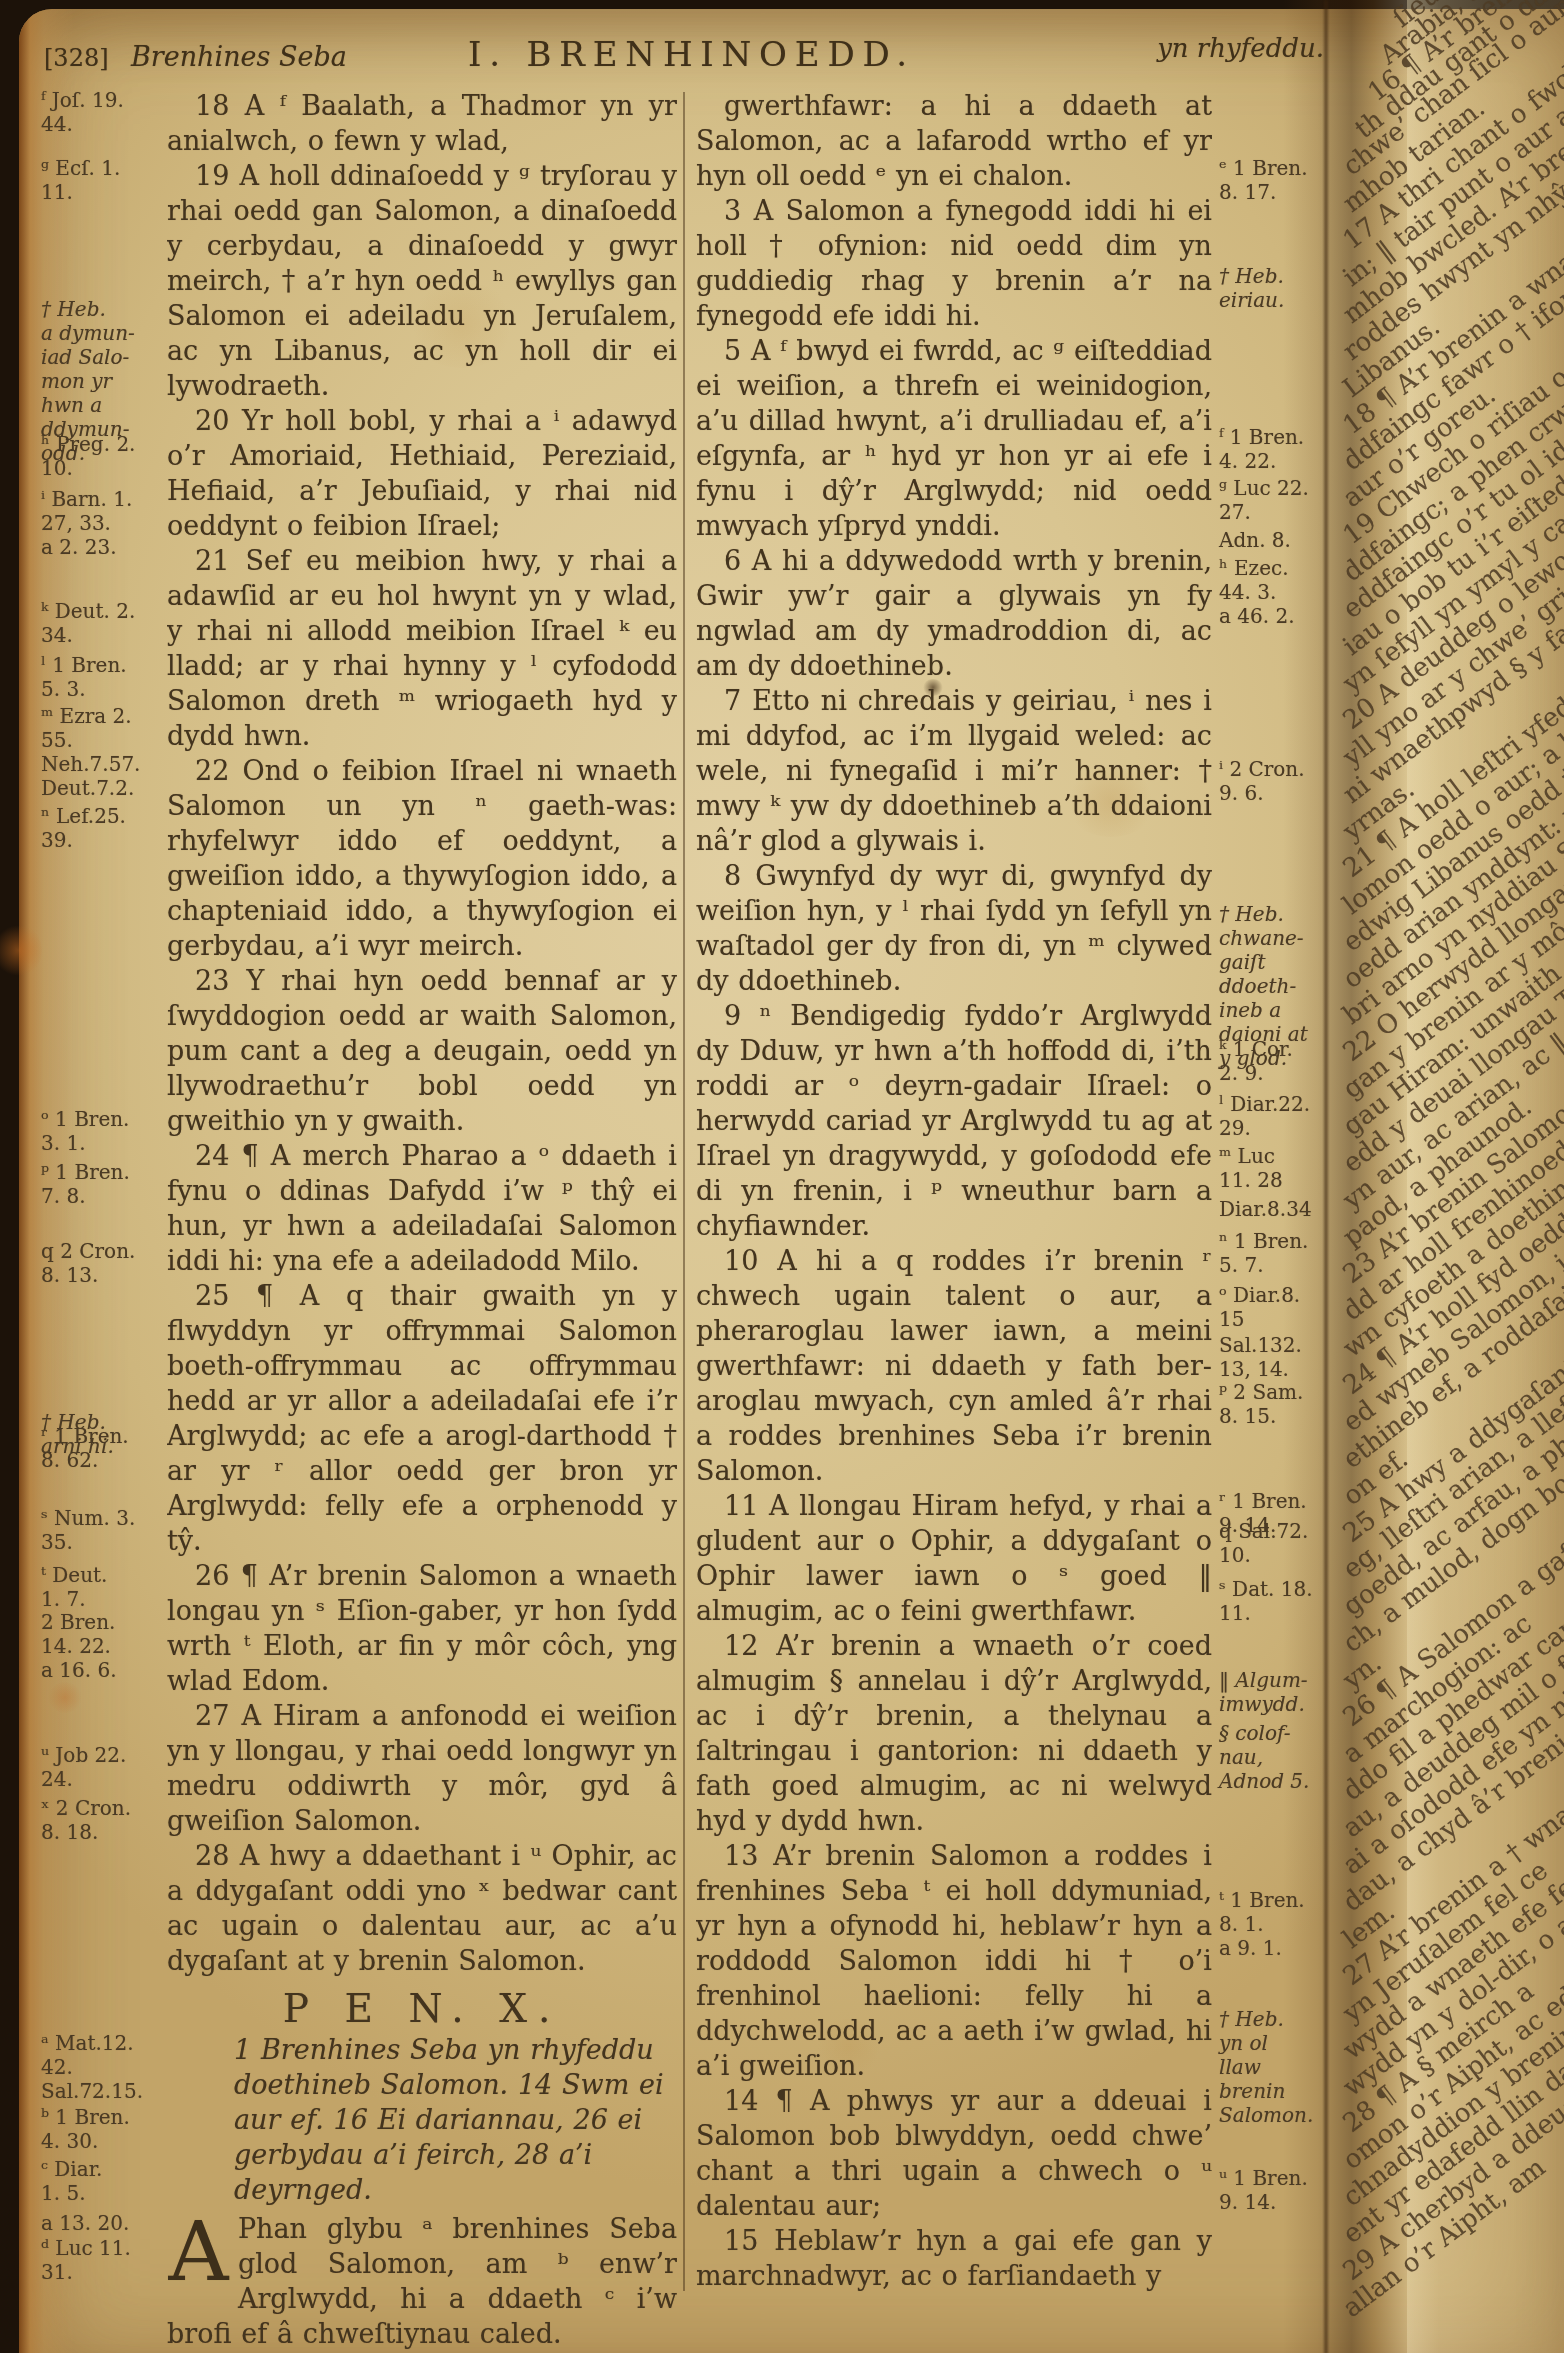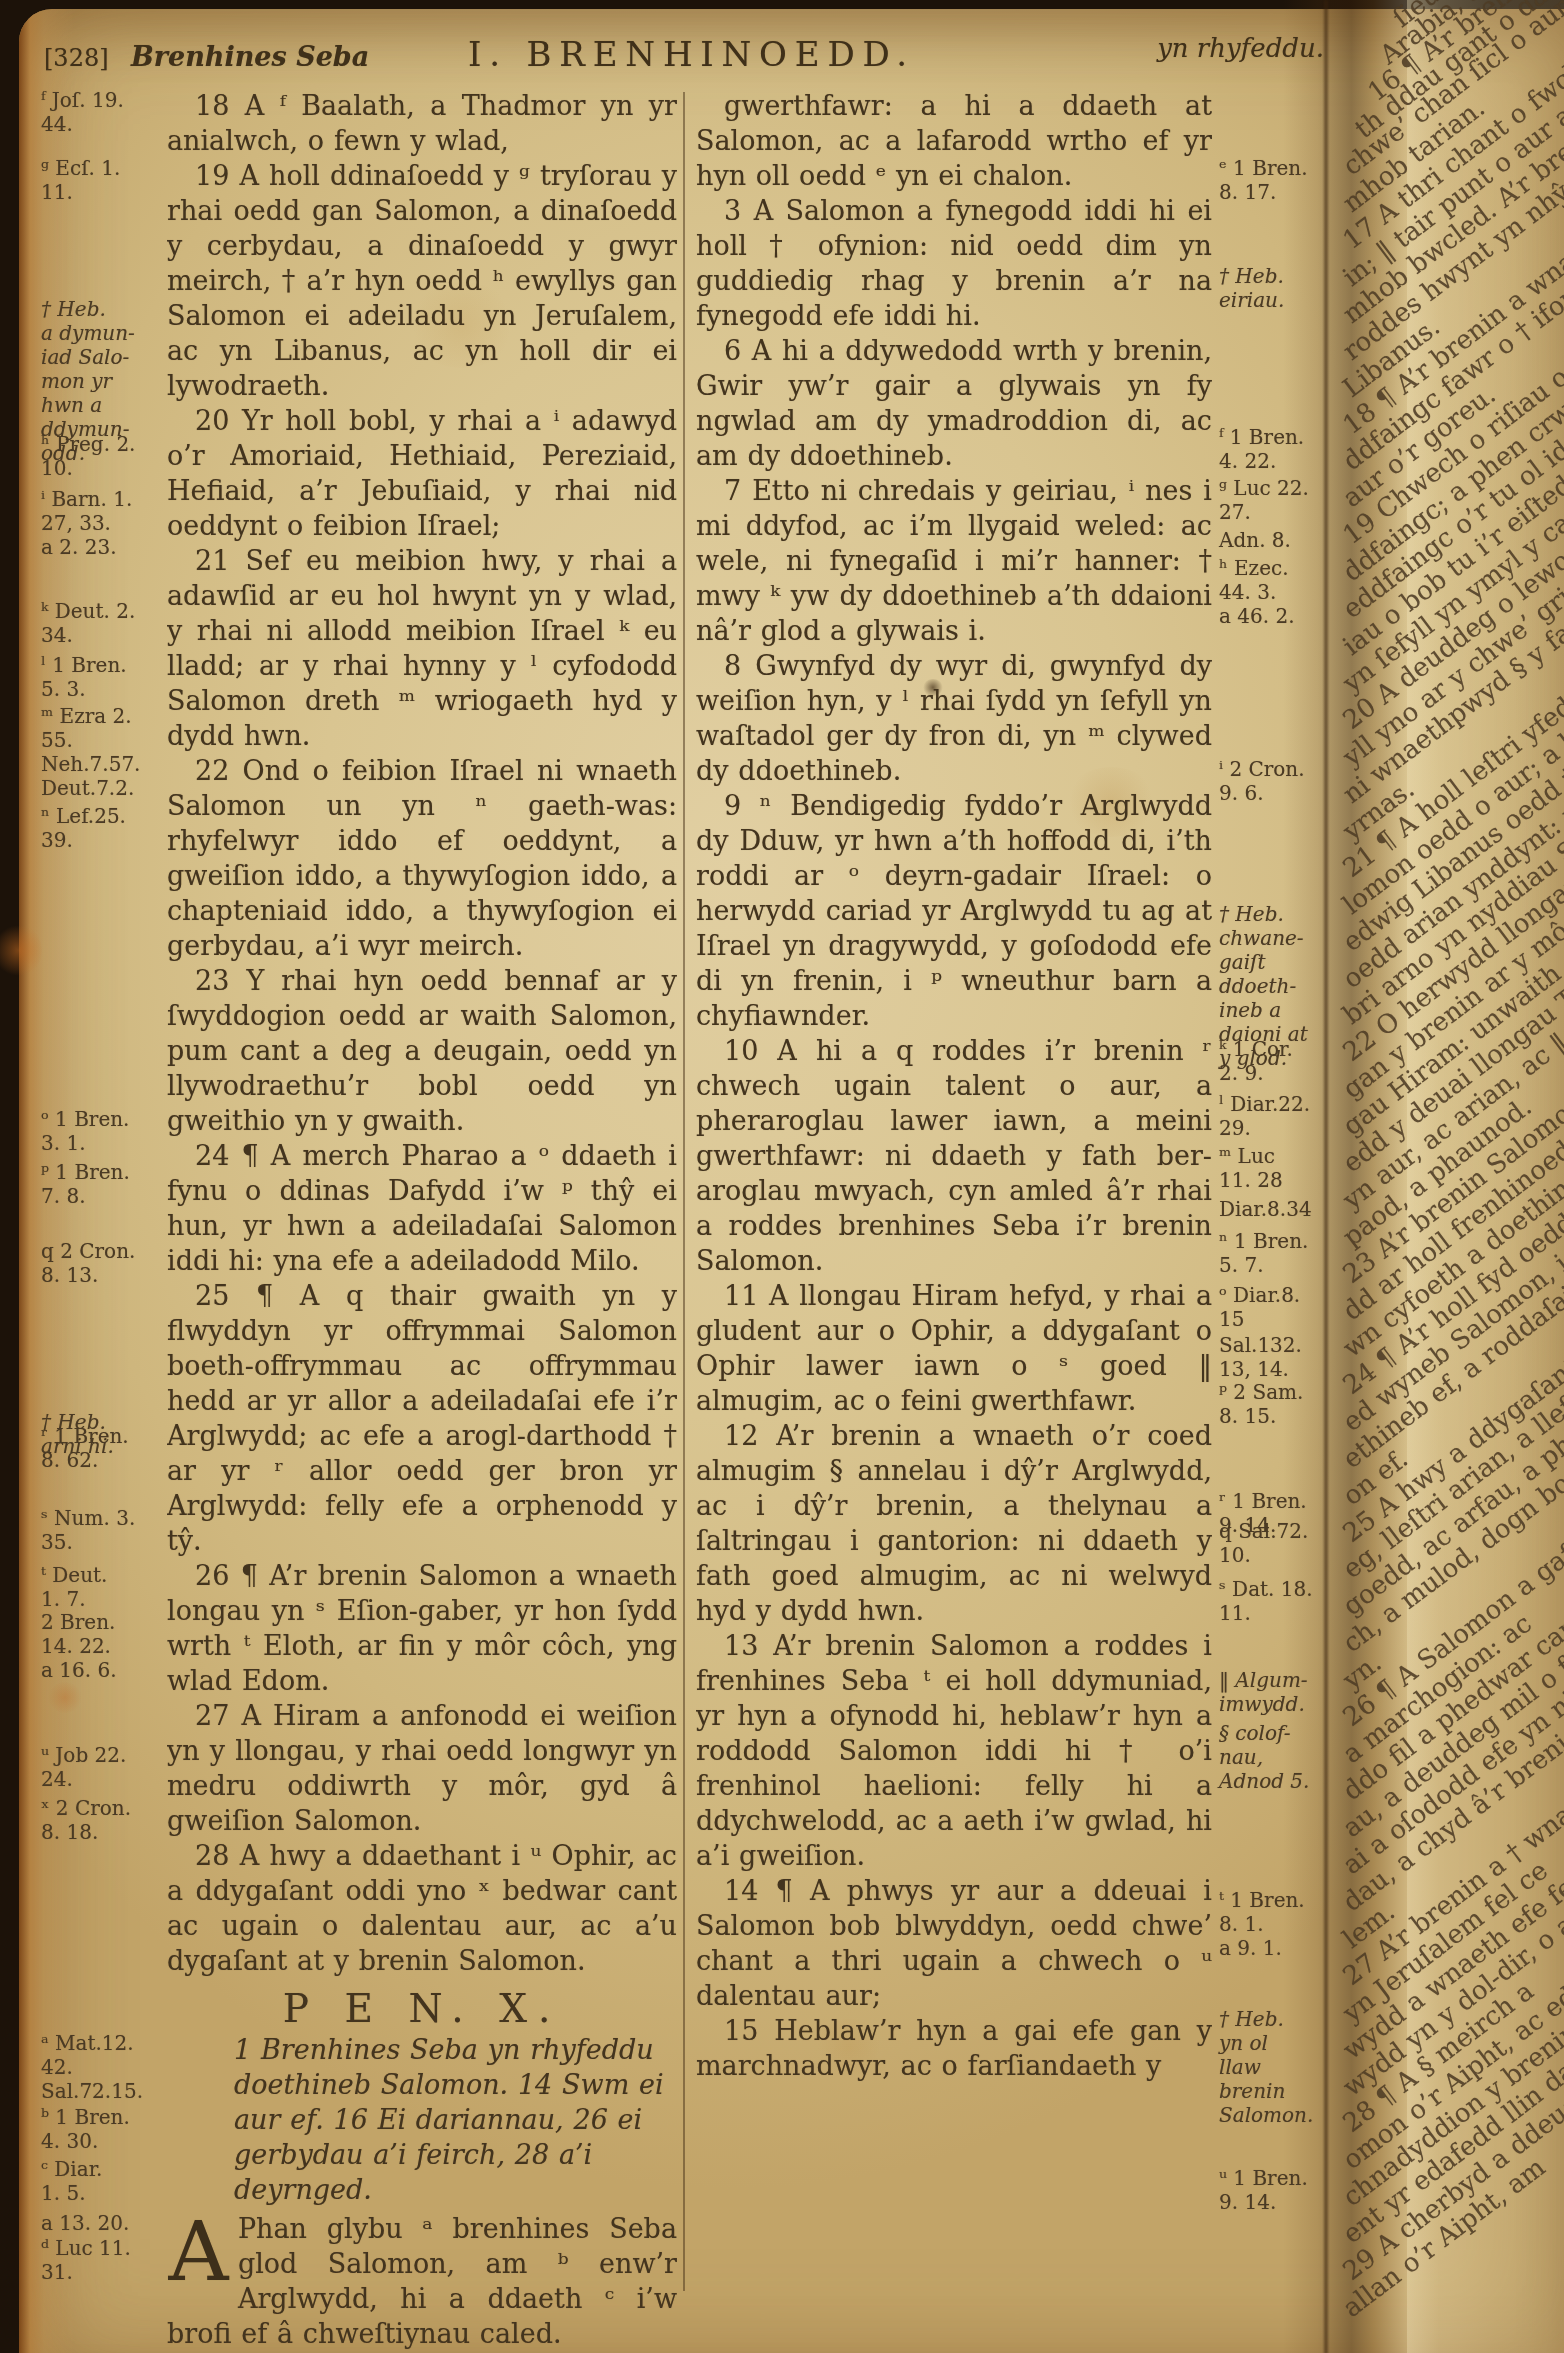--- a/index.html
+++ b/index.html
@@ -29,21 +29,21 @@
   #st1{left:-4.7px;top:923px;width:47px;height:55px;background:radial-gradient(circle,rgba(200,110,35,.55),rgba(200,110,35,0) 70%);}
   #st2{left:47px;top:1682px;width:36px;height:31px;background:radial-gradient(circle,rgba(190,105,40,.35),rgba(190,105,40,0) 70%);}
   #st3{left:923px;top:679px;width:20.3px;height:17px;background:radial-gradient(circle,rgba(60,40,18,.65),rgba(60,40,18,0) 75%);}
   #st4{left:1064px;top:767px;width:94px;height:70px;background:radial-gradient(circle,rgba(185,140,70,.25),rgba(185,140,70,0) 70%);}
   #st5{left:407px;top:282px;width:110px;height:86px;background:radial-gradient(circle,rgba(190,150,80,.20),rgba(190,150,80,0) 70%);}
   #st6{left:814px;top:2019px;width:70px;height:55px;background:radial-gradient(circle,rgba(185,140,70,.18),rgba(185,140,70,0) 70%);}
 
   
   .hdr{position:absolute;color:#3f3019;text-shadow:0 0 0.8px rgba(70,48,22,.45);}
   #pg-num{left:44px;top:44px;font-size:24px;}
-  #run-left{left:131px;top:41px;font-size:27px;font-style:italic;font-weight:bold;}
+  #run-left{left:131px;top:41px;font-size:27px;font-style:italic;}
   #run-center{left:167px;top:34px;width:1049px;text-align:center;font-size:34px;letter-spacing:7.8px;}
   #run-right{left:1072px;top:33px;width:252px;text-align:right;font-size:26px;font-style:italic;}
 
   
   #col-rule{position:absolute;left:683px;top:92px;height:2199px;width:1.6px;background:rgba(72,50,24,.5);}
 
   
   .col{position:absolute;top:88px;color:#43341e;font-size:27px;line-height:35px;text-align:justify;
        text-shadow:0 0 0.8px rgba(60,40,20,.35);word-spacing:1.2px;}
   #left-col{left:167px;width:510px;height:2269px;overflow:hidden;}
@@ -163,20 +163,21 @@
       <p class="para verse">27 A Hiram a anfonodd ei weiſion yn y llongau, y rhai oedd longwyr yn medru oddiwrth y môr, gyd â gweiſion Salomon.</p>
       <p class="para verse">28 A hwy a ddaethant i ᵘ Ophir, ac a ddygaſant oddi yno ˣ bedwar cant ac ugain o dalentau aur, ac a’u dygaſant at y brenin Salomon.</p>
       <p class="para chapter">P E N.  X.</p>
       <p class="para summary">1 Brenhines Seba yn rhyfeddu doethineb Salomon.  14 Swm ei aur ef.  16 Ei dariannau, 26 ei gerbydau a’i feirch, 28 a’i deyrnged.</p>
       <p class="para dropcap"><span class="dc">A</span>Phan glybu ᵃ brenhines Seba glod Salomon, am ᵇ enw’r Arglwydd, hi a ddaeth ᶜ i’w brofi ef â chweſtiynau caled.</p>
       <p class="para verse">2 A hi a ᵈ ddaeth i Jeruſalem â llu mawr iawn, a chamelod yn dwyn aroglau, ac aur lawer iawn, a meini</p>
     </div>
   <div class="col" id="right-col">
       <p class="para verse cont">gwerthfawr: a hi a ddaeth at Salomon, ac a lafarodd wrtho ef yr hyn oll oedd ᵉ yn ei chalon.</p>
       <p class="para verse">3 A Salomon a fynegodd iddi hi ei holl † ofynion: nid oedd dim yn guddiedig rhag y brenin a’r na fynegodd efe iddi hi.</p>
+      <p class="para verse">5 A ᶠ bwyd ei fwrdd, ac ᵍ eiſteddiad ei weiſion, a threfn ei weinidogion, a’u dillad hwynt, a’i drulliadau ef, a’i eſgynfa, ar ʰ hyd yr hon yr ai efe i fynu i dŷ’r Arglwydd; nid oedd mwyach yſpryd ynddi.</p>
       <p class="para verse">6 A hi a ddywedodd wrth y brenin, Gwir yw’r gair a glywais yn fy ngwlad am dy ymadroddion di, ac am dy ddoethineb.</p>
       <p class="para verse">7 Etto ni chredais y geiriau, ⁱ nes i mi ddyfod, ac i’m llygaid weled: ac wele, ni fynegaſid i mi’r hanner: † mwy ᵏ yw dy ddoethineb a’th ddaioni nâ’r glod a glywais i.</p>
       <p class="para verse">8 Gwynfyd dy wyr di, gwynfyd dy weiſion hyn, y ˡ rhai ſydd yn ſefyll yn waſtadol ger dy fron di, yn ᵐ clywed dy ddoethineb.</p>
       <p class="para verse">9 ⁿ Bendigedig fyddo’r Arglwydd dy Dduw, yr hwn a’th hoffodd di, i’th roddi ar ᵒ deyrn-gadair Iſrael: o herwydd cariad yr Arglwydd tu ag at Iſrael yn dragywydd, y goſododd efe di yn frenin, i ᵖ wneuthur barn a chyfiawnder.</p>
       <p class="para verse">10 A hi a q roddes i’r brenin ʳ chwech ugain talent o aur, a pheraroglau lawer iawn, a meini gwerthfawr: ni ddaeth y fath ber-aroglau mwyach, cyn amled â’r rhai a roddes brenhines Seba i’r brenin Salomon.</p>
       <p class="para verse">11 A llongau Hiram hefyd, y rhai a gludent aur o Ophir, a ddygaſant o Ophir lawer iawn o ˢ goed ‖ almugim, ac o feini gwerthfawr.</p>
       <p class="para verse">12 A’r brenin a wnaeth o’r coed almugim § annelau i dŷ’r Arglwydd, ac i dŷ’r brenin, a thelynau a ſaltringau i gantorion: ni ddaeth y fath goed almugim, ac ni welwyd hyd y dydd hwn.</p>
       <p class="para verse">13 A’r brenin Salomon a roddes i frenhines Seba ᵗ ei holl ddymuniad, yr hyn a ofynodd hi, heblaw’r hyn a roddodd Salomon iddi hi † o’i frenhinol haelioni: felly hi a ddychwelodd, ac a aeth i’w gwlad, hi a’i gweiſion.</p>
       <p class="para verse">14 ¶ A phwys yr aur a ddeuai i Salomon bob blwyddyn, oedd chwe’ chant a thri ugain a chwech o ᵘ dalentau aur;</p>
       <p class="para verse">15 Heblaw’r hyn a gai efe gan y marchnadwyr, ac o farſiandaeth y</p>

